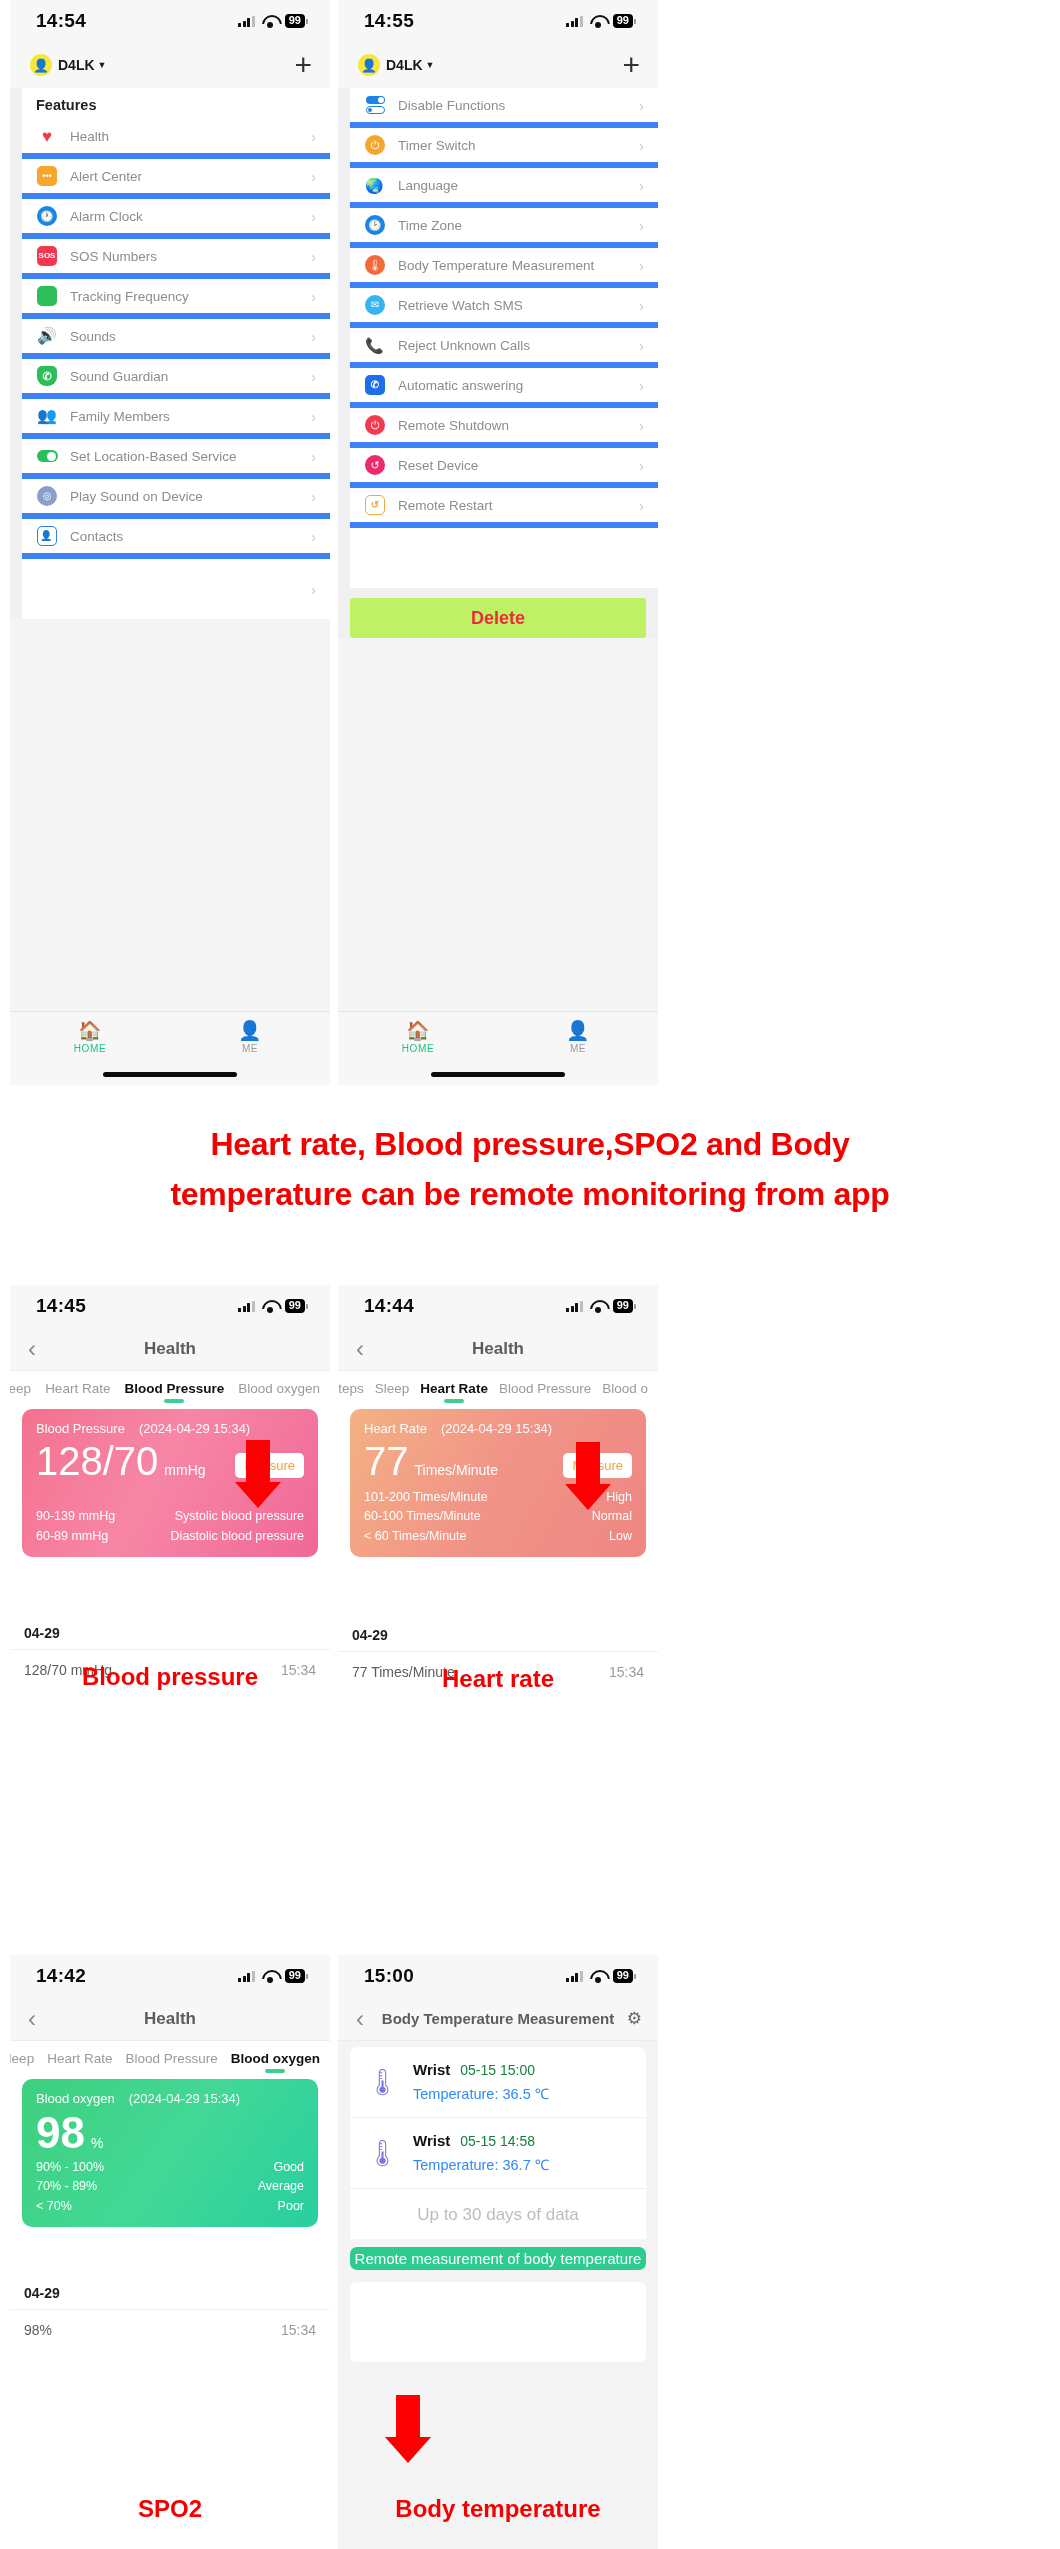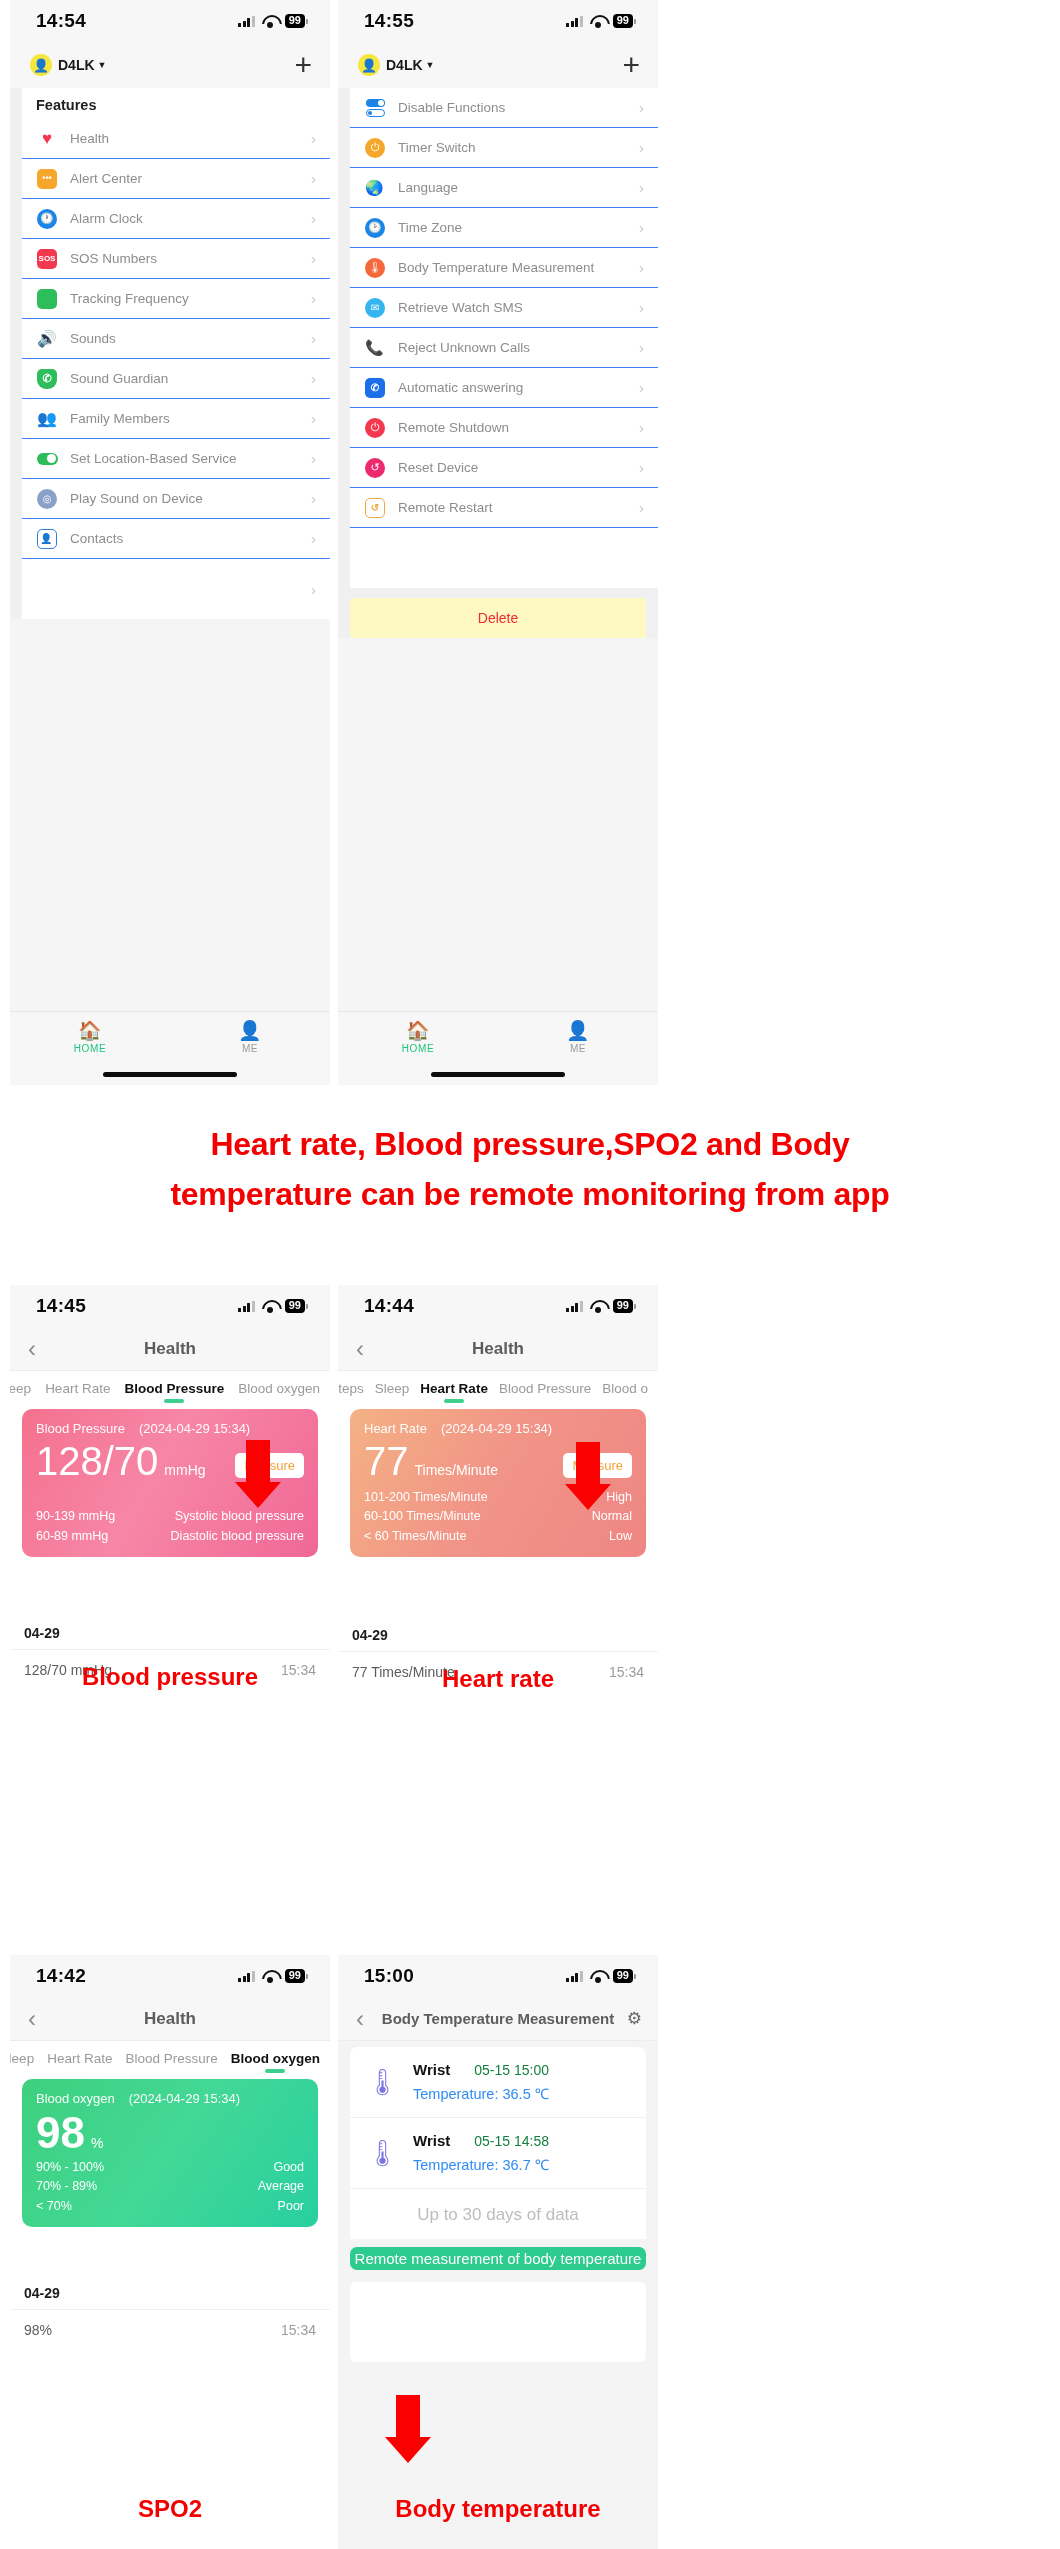--- a/index.html
+++ b/index.html
@@ -54,21 +54,21 @@
   }
   .acct-name { font-size:14px; font-weight:bold; color:#1a1a1a; }
   .caret { font-size:9px; color:#1a1a1a; margin-left:-3px; }
   .plus { font-size:30px; color:#333; font-weight:300; line-height:20px; }
 
   
   .listwrap { background:#f0f0f0; padding-left:12px; }
   .list { background:#fff; }
   .row {
     display:flex; align-items:center; height:40px;
-    padding: 0 14px 0 14px; border-bottom:1px solid #3b82f6; gap:12px;
+    padding: 0 14px 0 14px; border-bottom:6px solid #3b82f6; gap:12px;
   }
   .row:last-child{ border-bottom:none; }
   .row .ic { width:22px; height:22px; flex:0 0 22px; position:relative;
              display:flex;align-items:center;justify-content:center;font-size:15px;line-height:1;}
   .row .lbl { flex:1; font-size:13.5px; color:#8d8d8d; }
   .chev { color:#c9c9c9; font-size:15px; font-weight:300; }
   .section-title { font-size:14.5px; font-weight:bold; color:#222; padding:9px 14px 6px; }
 
   
   .sq { width:20px;height:20px;border-radius:5px;display:flex;align-items:center;
@@ -83,23 +83,23 @@
   }
   .tab { flex:1; text-align:center; }
   .tab .tic { font-size:19px; line-height:20px; }
   .tab .tlb { font-size:10px; letter-spacing:.6px; margin-top:2px; }
   .tab.active .tlb, .tab.active .tic { color:#1ec37e; }
   .tab.inactive .tlb, .tab.inactive .tic { color:#9b9b9b; }
   .homebar { height:22px; background:#f7f7f7; display:flex;align-items:center;justify-content:center;}
   .homebar i { width:134px;height:5px;background:#0d0d0d;border-radius:3px;display:block;}
 
   .delete-bar {
-    background:#fef9c3;margin:10px 12px 0 12px;height:40px;border-radius:3px;
+    background:#bef264;margin:10px 12px 0 12px;height:40px;border-radius:3px;
     display:flex;align-items:center;justify-content:center;
-    font-size:14px;font-weight:normal;color:#ec2b3a;
+    font-size:18px;font-weight:bold;color:#ec2b3a;
   }
 
   
   .headline {
     position:absolute; left:0; width:1060px; text-align:center;
     color:#f40000; font-weight:bold; font-family:"Liberation Sans", sans-serif;
   }
   .headline div { line-height:1.55; font-size:32px; letter-spacing:-.3px; }
 
   
@@ -147,21 +147,21 @@
   .caption {
     position:absolute; text-align:center; width:100%; left:0;
     color:#f40000; font-size:24px; font-weight:bold;
   }
 
   
   .bt-card { background:#fff; margin:6px 12px 0 12px; border-radius:8px; }
   .bt-row { display:flex; align-items:center; gap:14px; padding:14px 16px; border-bottom:1px solid #f0f0f0; }
   .bt-row:last-child{border-bottom:none;}
   .bt-ic { font-size:26px; color:#7b74dd; }
-  .bt-l1 { font-size:15px; color:#111; font-weight:bold; display:flex; gap:24px; align-items:baseline;}
+  .bt-l1 { font-size:15px; color:#111; font-weight:bold; display:flex; gap:10px; align-items:baseline;}
   .bt-l1 .d { font-weight:normal; color:#15803d; font-size:14px; }
   .bt-l2 { font-size:14.5px; color:#2f8bf4; margin-top:5px; }
   .bt-note { text-align:center; font-size:17px; color:#bdbdbd; padding:16px 0 14px; background:#fff;}
   .bt-btn {
     margin:8px 12px 0 12px; background:#2ecb8f; color:#fff; border-radius:7px;
     height:23px; display:flex; align-items:center; justify-content:center;
     font-size:15px;
   }
   .bt-blank { background:#fff; margin:12px 12px 0 12px; height:80px; border-radius:6px;}
 </style>

